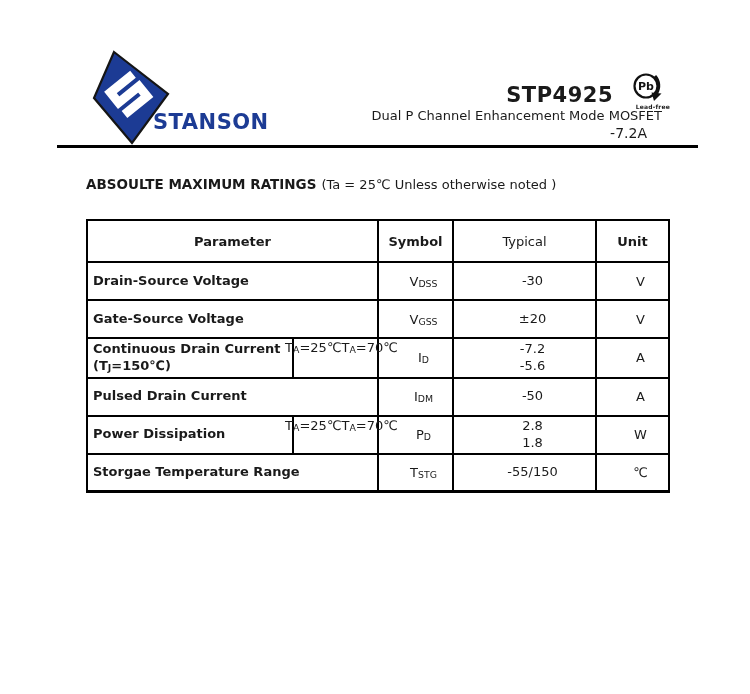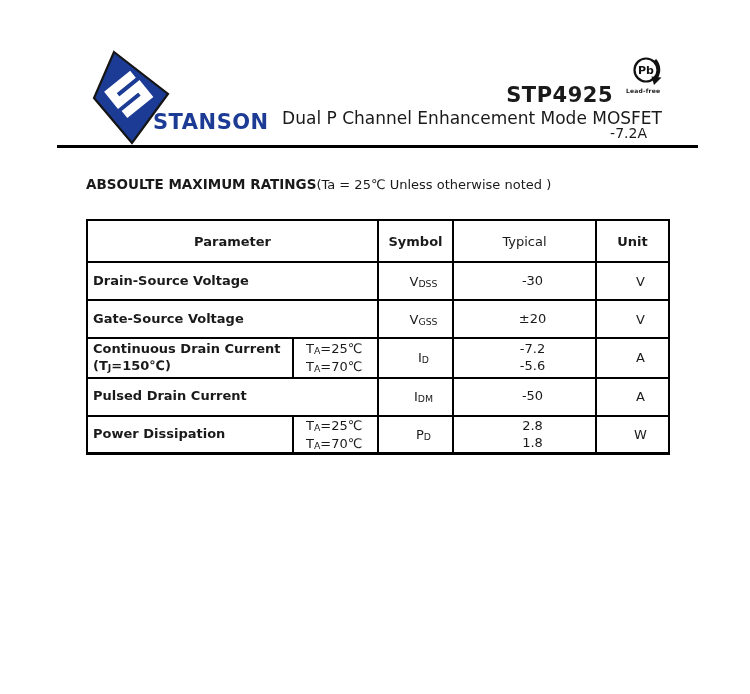--- a/index.html
+++ b/index.html
@@ -17,51 +17,51 @@
   .logo-svg { position: absolute; left: 92px; top: 50px; width: 80px; height: 95px; }
   .brand-name {
     position: absolute; left: 153px; top: 110px;
     font-size: 21px; font-weight: 700; letter-spacing: 0.5px;
     color: var(--brand, #1c3b94);
   }
   .part-number {
     position: absolute; top: 83px; right: 137px;
     font-size: 21px; font-weight: 700; letter-spacing: 0.5px;
   }
-  .pb-badge { position: absolute; left: 626px; top: 56px; width: 44px; text-align: left; }
+  .pb-badge { position: absolute; left: 626px; top: 72px; width: 44px; text-align: right; }
   .pb-badge svg { display: block; margin: 0 auto; }
   .pb-caption { font-size: 6px; font-weight: 700; letter-spacing: 0.2px; display: block; margin-top: -1px; }
-  .subtitle { position: absolute; top: 108px; right: 88px; font-size: 17px; }
+  .subtitle { position: absolute; top: 108px; right: 88px; font-size: 13px; }
   .rating { position: absolute; top: 125px; right: 103px; font-size: 14px; }
   .header-rule { position: absolute; top: 145px; left: 57px; width: 641px; height: 3px; background: #000; }
 
   
   .section-title { position: absolute; top: 176px; left: 86px; font-size: 13px; white-space: nowrap; }
   .section-title .t-bold { font-weight: 700; font-size: 13.5px; }
-  .section-title .t-note { }
+  .section-title .t-note { margin-left: 5px; }
 
   
   table.ratings {
     position: absolute; top: 219px; left: 86px; width: 582px;
     border-collapse: collapse; table-layout: fixed;
     font-size: 13px; color: #1a1a1a;
     border: 2px solid #000; border-bottom-width: 3px;
   }
   table.ratings th, table.ratings td { border: 2px solid #000; }
   thead th { height: 42px; font-size: 13px; font-weight: 700; text-align: center; vertical-align: middle; border-radius: 19px; }
   thead th.th-typical { font-weight: 400; }
   tbody tr { height: 38px; }
   tbody td { vertical-align: middle; padding-left: 16px; }
   td.param { text-align: left; padding: 2px 4px 2px 5px; position: relative; }
   td.param .plines { display: flex; flex-direction: column; justify-content: center; line-height: 1.3; font-weight: bold; }
   td.param.has-cond .plines { margin-right: 88px; }
   .cond {
     position: absolute; top: 0; right: 0; bottom: 0; width: 85px;
     border-left: 2px solid #000;
-    display: flex; flex-direction: column; justify-content: center;
+    display: flex; flex-direction: row; justify-content: center;
     padding-left: 12px; line-height: 1.35;
   }
   td.center { text-align: center; }
   td.typ div { line-height: 1.3; }
   .sub { font-size: 0.72em; position: relative; top: 1px; }
 </style>
 </head>
 <body>
 
 <div class="page">
@@ -175,16 +175,28 @@
               <div><span>T</span><span class="sub">A</span><span>=70℃</span></div>
             </div>
           </td>
           <td class="center"><span>P</span><span class="sub">D</span></td>
           <td class="center typ">
             <div>2.8</div>
             <div>1.8</div>
           </td>
           <td class="center">W</td>
         </tr>
+        <tr>
+          <td class="param">
+            <div class="plines">
+              <div><span>Storgae Temperature Range</span></div>
+            </div>
+          </td>
+          <td class="center"><span>T</span><span class="sub">STG</span></td>
+          <td class="center typ">
+            <div>-55/150</div>
+          </td>
+          <td class="center">℃</td>
+        </tr>
       </tbody>
   </table>
 
 </div>
 
 </body></html>

